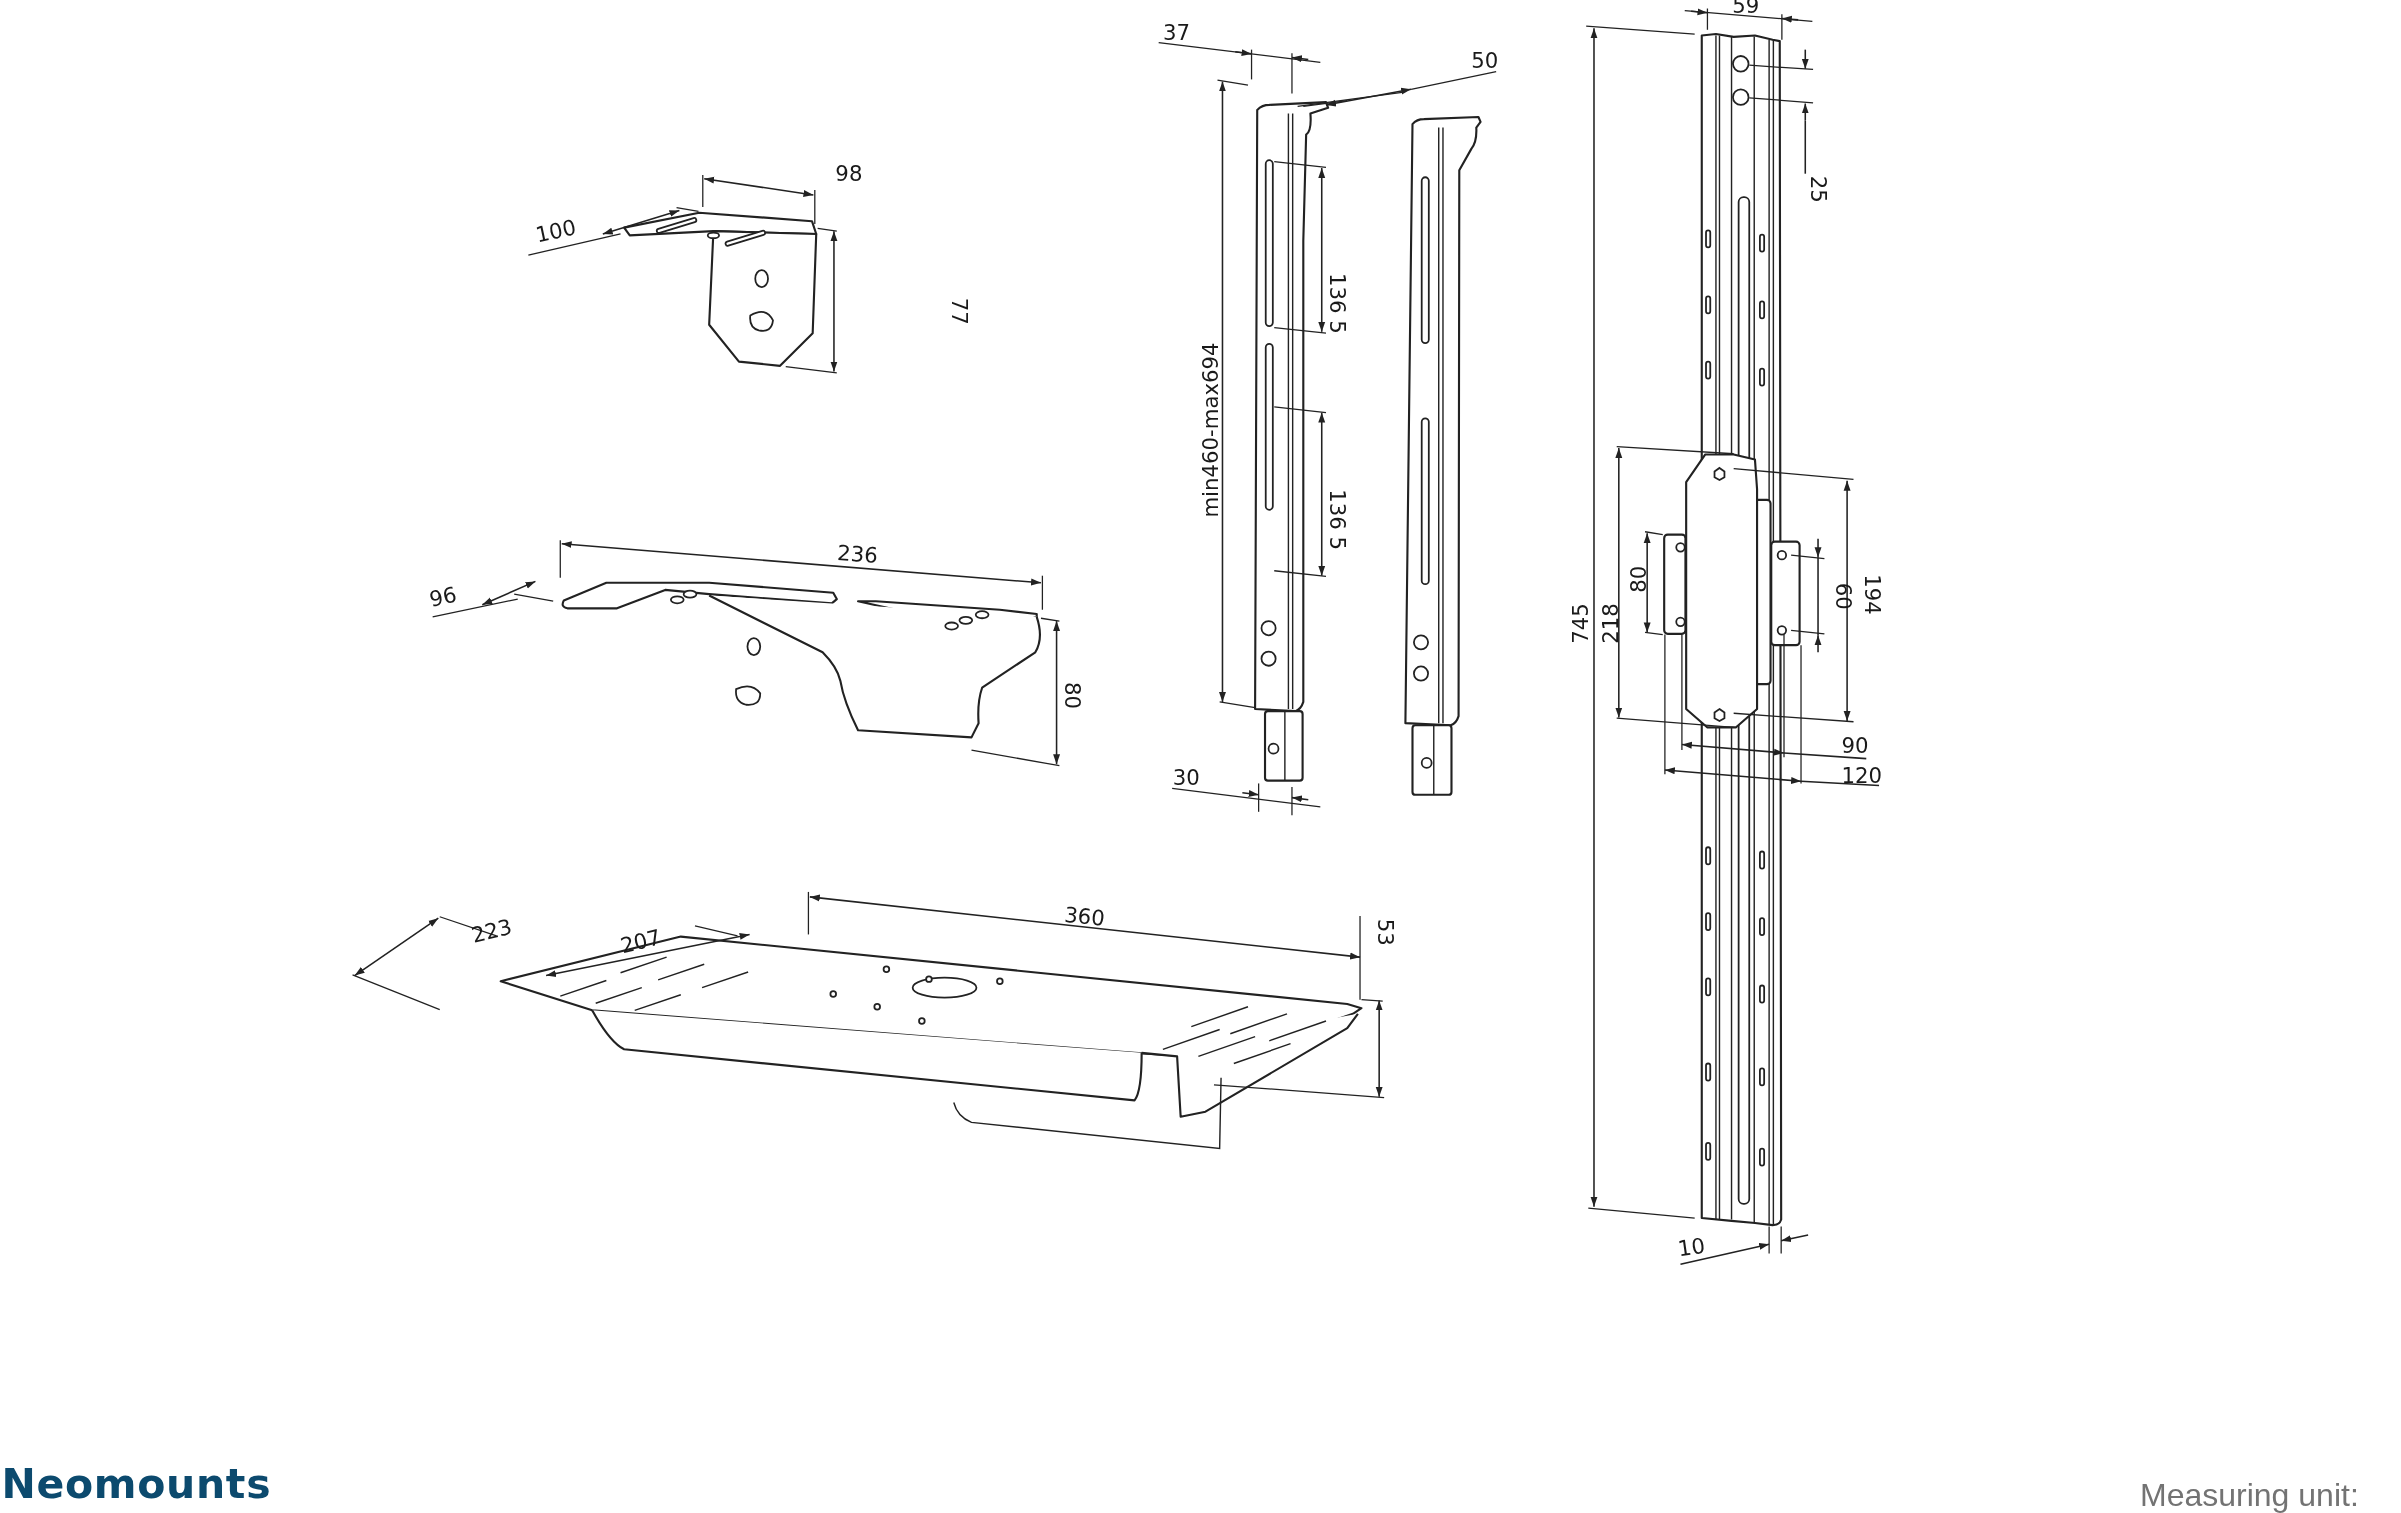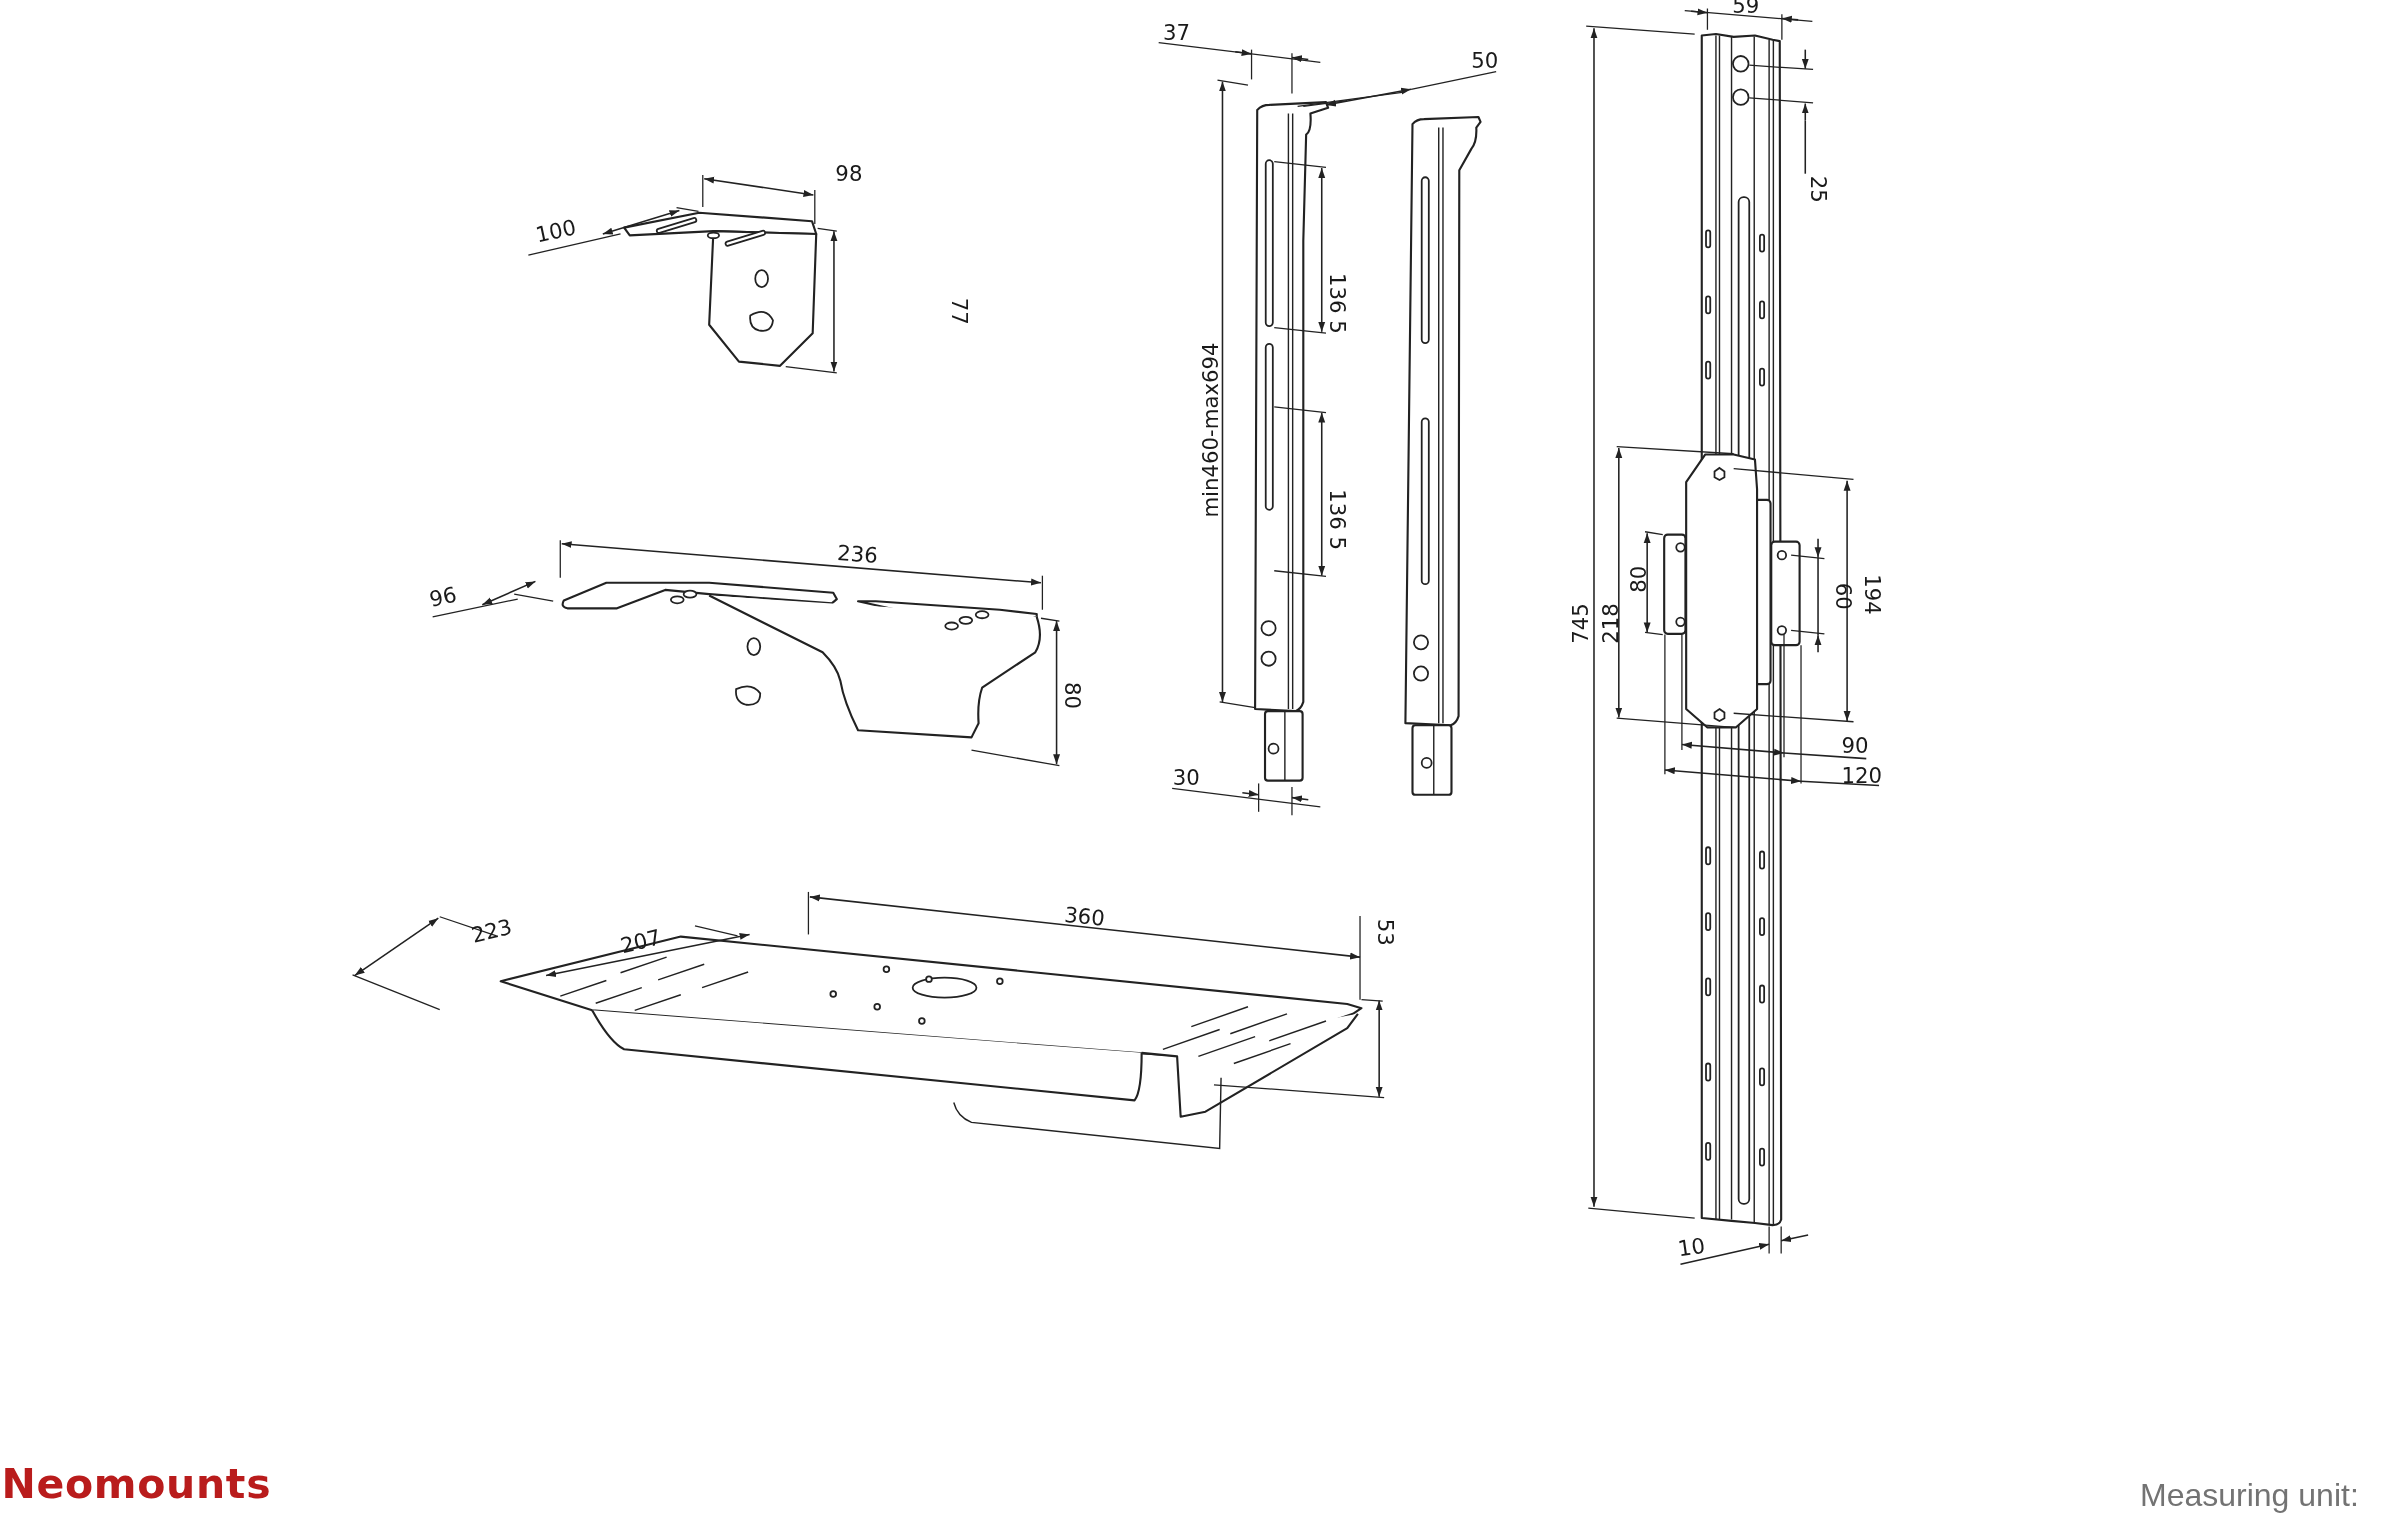--- a/index.html
+++ b/index.html
@@ -262,15 +262,15 @@
   <text class="dimtext" x="2240" y="908" transform="rotate(-90 2240 908)">745</text>
   <text class="dimtext" x="2282" y="908" transform="rotate(-90 2282 908)">218</text>
   <text class="dimtext" x="2322" y="836" transform="rotate(-90 2322 836)">80</text>
   <text class="dimtext" x="2590" y="822" transform="rotate(90 2590 822)">60</text>
   <text class="dimtext" x="2630" y="810" transform="rotate(90 2630 810)">194</text>
   <text class="dimtext" x="2597" y="1062">90</text>
   <text class="dimtext" x="2597" y="1104">120</text>
   <text class="dimtext" x="2368" y="1772" transform="rotate(-8 2368 1772)">10</text>
 </svg>
 
-<div class="brand" style="color: #b91c1c;">Neomounts</div>
+<div class="brand" style="color: #0c4a6e;">Neomounts</div>
 <div class="unit">Measuring unit: mm</div>
 
 
 </body></html>

